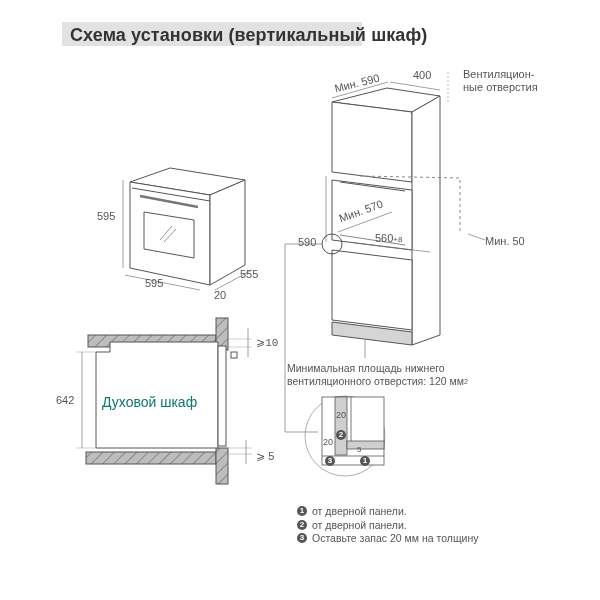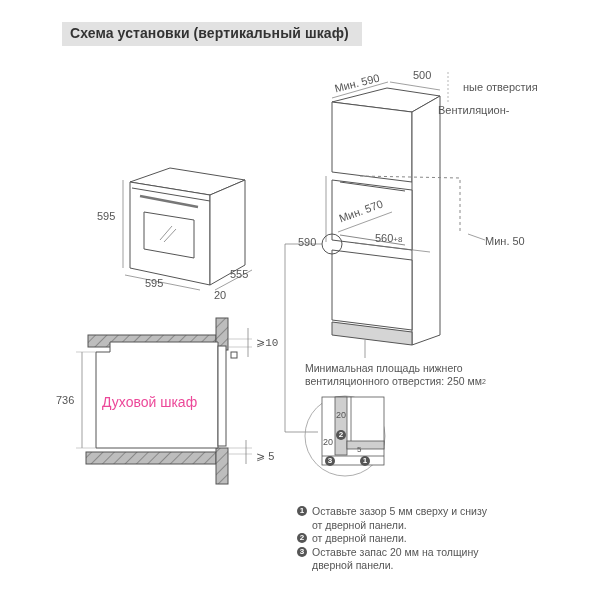--- a/index.html
+++ b/index.html
@@ -1,22 +1,22 @@
 <!DOCTYPE html>
 <html><head>
 <meta charset="utf-8">
 <style>
   html,body{margin:0;padding:0;background:#fff;}
   body{width:600px;height:600px;position:relative;overflow:hidden;font-family:"Liberation Sans","DejaVu Sans",sans-serif;color:#333;}
   .title-bar{position:absolute;left:62px;top:22px;width:300px;height:24px;background:#e2e2e2;}
-  .title{position:absolute;left:70px;top:25px;font-size:14px;font-weight:bold;color:#333;white-space:nowrap;letter-spacing:0.1px;}
+  .title{position:absolute;left:70px;top:25px;font-size:18px;font-weight:bold;color:#333;white-space:nowrap;letter-spacing:0.1px;}
   svg{position:absolute;left:0;top:0;}
   .lbl{position:absolute;font-size:11px;color:#555;white-space:nowrap;}
-  .lbl-big{position:absolute;font-size:14px;color:#ec4899;white-space:nowrap;}
-  .note{position:absolute;font-size:10.5px;color:#555;line-height:13px;margin-left:18px;}
+  .lbl-big{position:absolute;font-size:14px;color:#0f766e;white-space:nowrap;}
+  .note{position:absolute;font-size:10.5px;color:#555;line-height:13px;}
   .notes{position:absolute;left:297px;top:505px;width:260px;font-size:10.5px;color:#555;line-height:13.5px;}
   .note-row{display:flex;align-items:flex-start;}
   .num{display:inline-block;width:10px;height:10px;border-radius:50%;background:#555;color:#fff;font-size:8px;line-height:10px;text-align:center;font-weight:bold;margin-right:5px;margin-top:1px;flex:none;}
   .sup{font-size:7px;vertical-align:top;}
 </style>
 </head>
 <body>
 
 <div class="title-bar"></div>
 <div class="title">Схема установки (вертикальный шкаф)</div>
@@ -116,62 +116,60 @@
     <rect x="322" y="397" width="62" height="68" fill="#fff"></rect>
     <rect x="335" y="397" width="12" height="58" fill="#cfcfcf"></rect>
     <rect x="347" y="441" width="37" height="8" fill="#cfcfcf"></rect>
     <line x1="351" y1="397" x2="351" y2="441"></line>
     <line x1="322" y1="456" x2="384" y2="456"></line>
   </g>
 </svg>
 
 <div class="lbl" style="left:97px;top:210px;">595</div>
 <div class="lbl" style="left:145px;top:277px;">595</div>
-<div class="lbl" style="left:230px;top:268px;">555</div>
+<div class="lbl" style="left:240px;top:268px;">555</div>
 <div class="lbl" style="left:214px;top:289px;">20</div>
 
 <div class="lbl" style="left:334px;top:77px;transform:rotate(-14deg);">Мин. 590</div>
-<div class="lbl" style="left:413px;top:69px;">500</div>
-<div class="lbl" style="left:438px;top:68px;margin-top:36px;">Вентиляцион-</div>
+<div class="lbl" style="left:413px;top:69px;">400</div>
+<div class="lbl" style="left:463px;top:68px;">Вентиляцион-</div>
 <div class="lbl" style="left:463px;top:81px;">ные отверстия</div>
 <div class="lbl" style="left:298px;top:200px;margin-top:36px;">590</div>
 <div class="lbl" style="left:338px;top:205px;transform:rotate(-20deg);">Мин. 570</div>
 <div class="lbl" style="left:375px;top:232px;"><span>560</span><span style="font-size:8px;">+8</span></div>
 <div class="lbl" style="left:485px;top:235px;">Мин. 50</div>
 <div class="note" style="left:287px;top:362px;">
   <div>Минимальная площадь нижнего</div>
-  <div><span>вентиляционного отверстия: 250 мм</span><span class="sup">2</span></div>
+  <div><span>вентиляционного отверстия: 120 мм</span><span class="sup">2</span></div>
 </div>
 
 <div class="lbl-big" style="left:102px;top:394px;">Духовой шкаф</div>
-<div class="lbl" style="left:56px;top:394px;">736</div>
+<div class="lbl" style="left:56px;top:394px;">642</div>
 <div class="lbl" style="left:256px;top:336px;font-family:Liberation Mono, monospace;">⩾10</div>
 <div class="lbl" style="left:256px;top:450px;">⩾ 5</div>
 
 <div class="lbl" style="left:336px;top:410px;font-size:9px;">20</div>
 <div class="lbl" style="left:323px;top:437px;font-size:9px;">20</div>
 <div class="lbl" style="left:357px;top:445px;font-size:8px;">5</div>
 <div class="num" style="position:absolute;left:336px;top:429px;">2</div>
 <div class="num" style="position:absolute;left:325px;top:455px;">3</div>
 <div class="num" style="position:absolute;left:360px;top:455px;">1</div>
 
 <div class="notes">
   <div class="note-row">
     <span class="num">1</span>
     <div>
-        <div>Оставьте зазор 5 мм сверху и снизу</div>
         <div>от дверной панели.</div>
       </div>
   </div>
   <div class="note-row">
     <span class="num">2</span>
     <div>
         <div>от дверной панели.</div>
       </div>
   </div>
   <div class="note-row">
     <span class="num">3</span>
     <div>
         <div>Оставьте запас 20 мм на толщину</div>
-        <div>дверной панели.</div>
       </div>
   </div>
 </div>
 
 </body></html>

